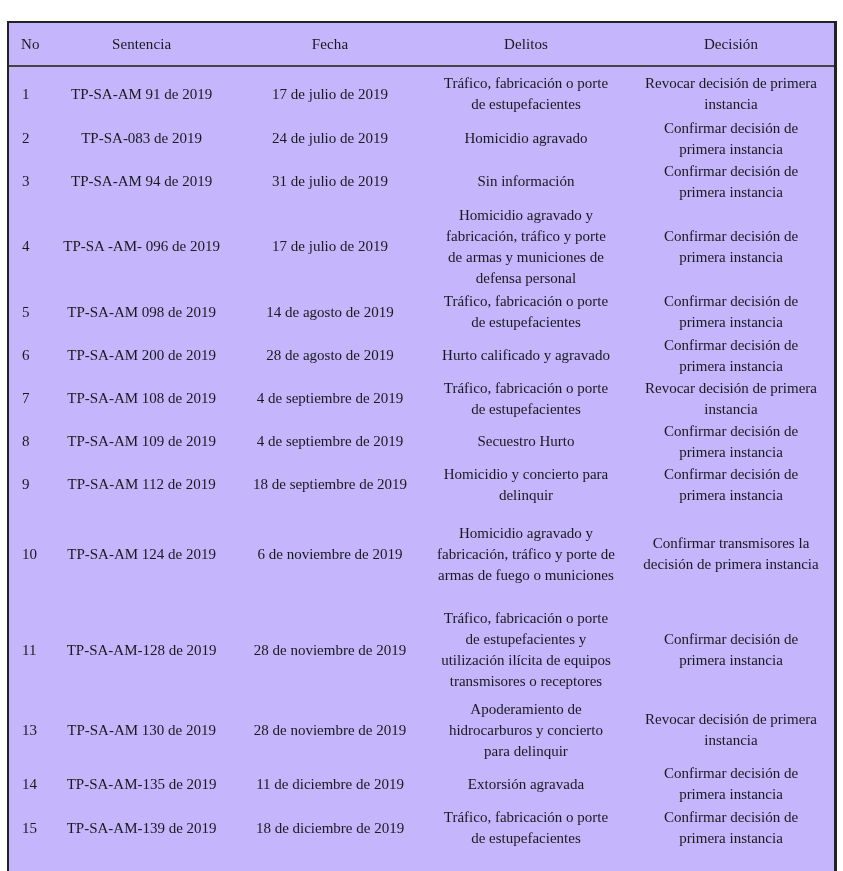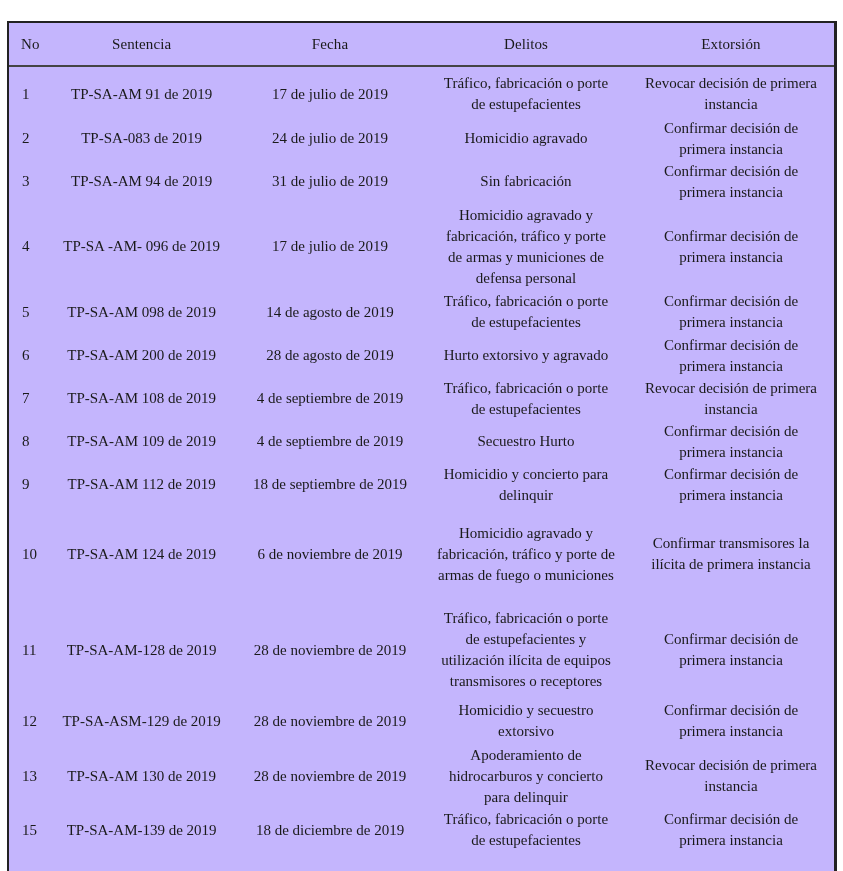--- a/index.html
+++ b/index.html
@@ -85,21 +85,21 @@
         <col class="c-fecha">
         <col class="c-del">
         <col class="c-dec">
     </colgroup>
     <thead>
       <tr>
         <th class="no">No</th>
         <th>Sentencia</th>
         <th>Fecha</th>
         <th>Delitos</th>
-        <th>Extorsión</th>
+        <th>Decisión</th>
       </tr>
     </thead>
     <tbody id="table-body">
         <tr class="r1">
           <td class="no">1</td>
           <td>TP-SA-AM 91 de 2019</td>
           <td>17 de julio de 2019</td>
           <td>
             <div>Tráfico, fabricación o porte</div>
             <div>de estupefacientes</div>
@@ -119,21 +119,21 @@
           <td>
             <div>Confirmar decisión de</div>
             <div>primera instancia</div>
           </td>
         </tr>
         <tr class="r3">
           <td class="no">3</td>
           <td>TP-SA-AM 94 de 2019</td>
           <td>31 de julio de 2019</td>
           <td>
-            <div>Sin fabricación</div>
+            <div>Sin información</div>
           </td>
           <td>
             <div>Confirmar decisión de</div>
             <div>primera instancia</div>
           </td>
         </tr>
         <tr class="r4">
           <td class="no">4</td>
           <td>TP-SA -AM- 096 de 2019</td>
           <td>17 de julio de 2019</td>
@@ -159,21 +159,21 @@
           <td>
             <div>Confirmar decisión de</div>
             <div>primera instancia</div>
           </td>
         </tr>
         <tr class="r6">
           <td class="no">6</td>
           <td>TP-SA-AM 200 de 2019</td>
           <td>28 de agosto de 2019</td>
           <td>
-            <div>Hurto extorsivo y agravado</div>
+            <div>Hurto calificado y agravado</div>
           </td>
           <td>
             <div>Confirmar decisión de</div>
             <div>primera instancia</div>
           </td>
         </tr>
         <tr class="r7">
           <td class="no">7</td>
           <td>TP-SA-AM 108 de 2019</td>
           <td>4 de septiembre de 2019</td>
@@ -215,63 +215,62 @@
           <td class="no">10</td>
           <td>TP-SA-AM 124 de 2019</td>
           <td>6 de noviembre de 2019</td>
           <td>
             <div>Homicidio agravado y</div>
             <div>fabricación, tráfico y porte de</div>
             <div>armas de fuego o municiones</div>
           </td>
           <td>
             <div>Confirmar transmisores la</div>
-            <div>ilícita de primera instancia</div>
+            <div>decisión de primera instancia</div>
           </td>
         </tr>
         <tr class="r11">
           <td class="no">11</td>
           <td>TP-SA-AM-128 de 2019</td>
           <td>28 de noviembre de 2019</td>
           <td>
             <div>Tráfico, fabricación o porte</div>
             <div>de estupefacientes y</div>
             <div>utilización ilícita de equipos</div>
             <div>transmisores o receptores</div>
           </td>
           <td>
             <div>Confirmar decisión de</div>
             <div>primera instancia</div>
           </td>
         </tr>
-        <tr class="r12">
-          <td class="no">12</td>
-          <td>TP-SA-ASM-129 de 2019</td>
-          <td>28 de noviembre de 2019</td>
-          <td>
-            <div>Homicidio y secuestro</div>
-            <div>extorsivo</div>
-          </td>
-          <td>
-            <div>Confirmar decisión de</div>
-            <div>primera instancia</div>
-          </td>
-        </tr>
         <tr class="r13">
           <td class="no">13</td>
           <td>TP-SA-AM 130 de 2019</td>
           <td>28 de noviembre de 2019</td>
           <td>
             <div>Apoderamiento de</div>
             <div>hidrocarburos y concierto</div>
             <div>para delinquir</div>
           </td>
           <td>
             <div>Revocar decisión de primera</div>
             <div>instancia</div>
+          </td>
+        </tr>
+        <tr class="r14">
+          <td class="no">14</td>
+          <td>TP-SA-AM-135 de 2019</td>
+          <td>11 de diciembre de 2019</td>
+          <td>
+            <div>Extorsión agravada</div>
+          </td>
+          <td>
+            <div>Confirmar decisión de</div>
+            <div>primera instancia</div>
           </td>
         </tr>
         <tr class="r15">
           <td class="no">15</td>
           <td>TP-SA-AM-139 de 2019</td>
           <td>18 de diciembre de 2019</td>
           <td>
             <div>Tráfico, fabricación o porte</div>
             <div>de estupefacientes</div>
           </td>

